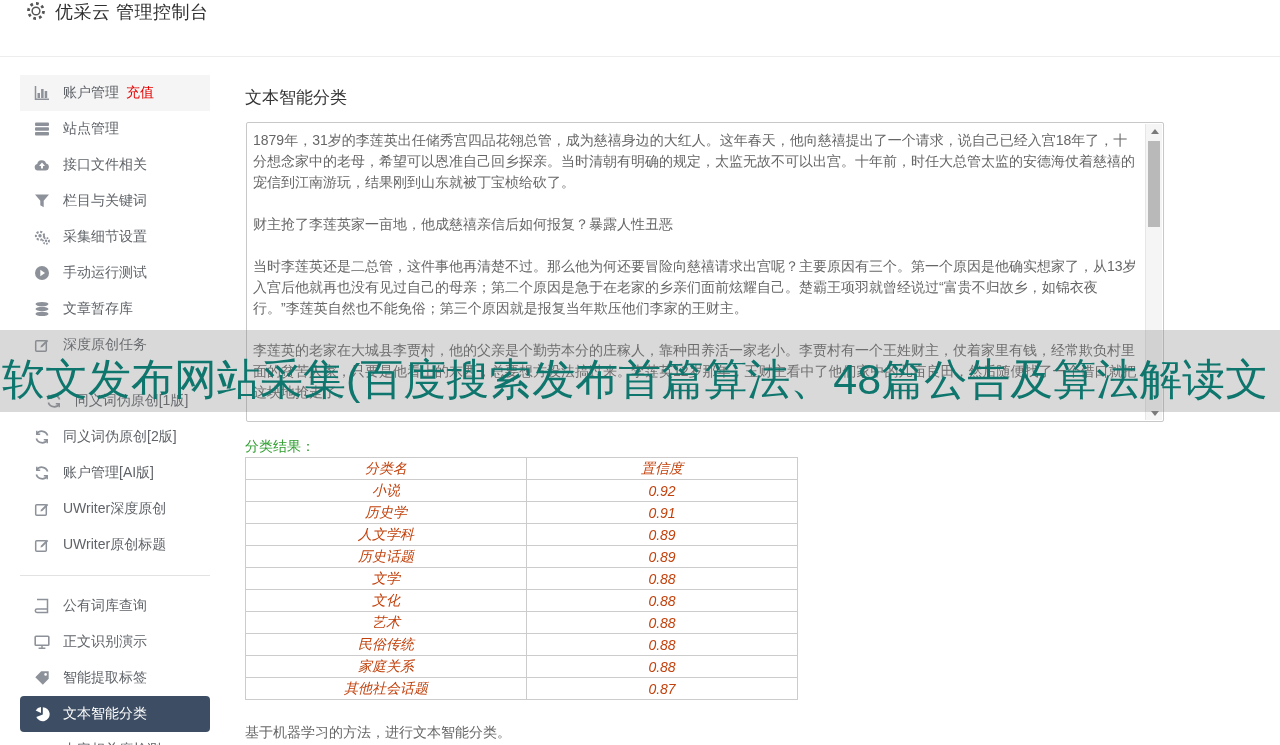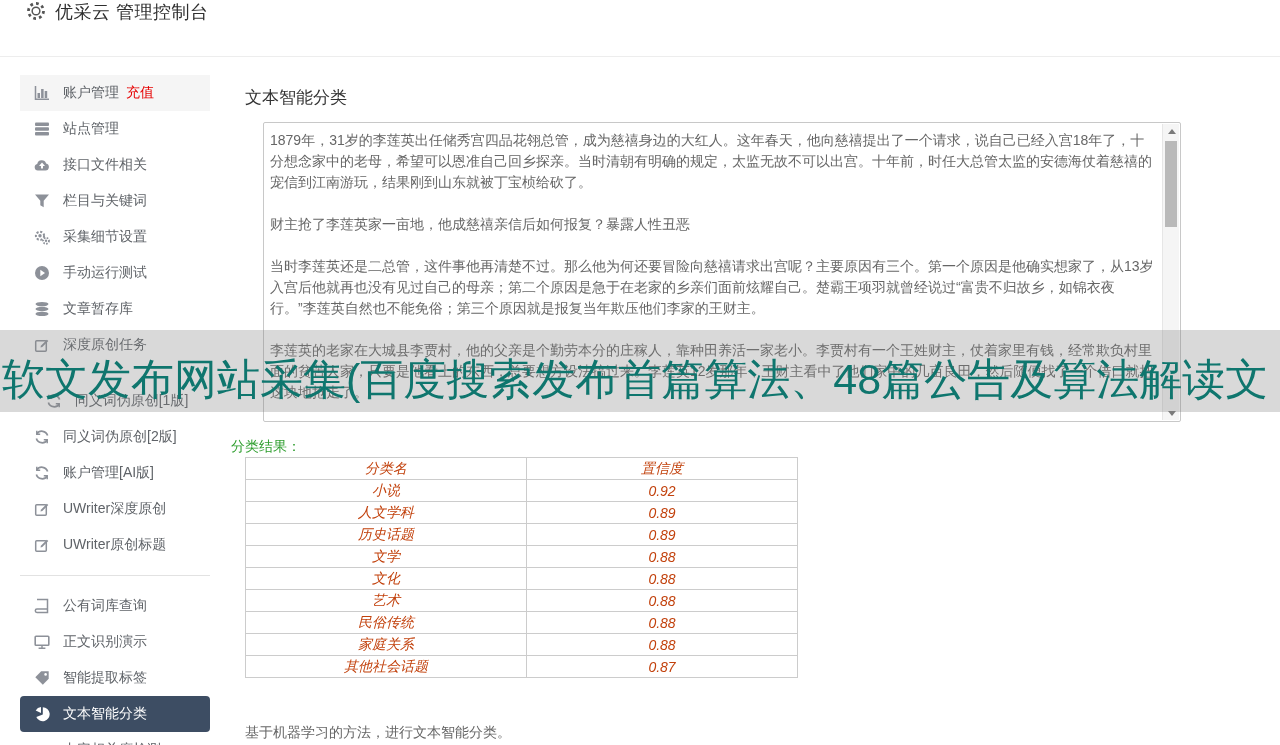--- a/index.html
+++ b/index.html
@@ -20,36 +20,36 @@
   .side-item .icon { width:16px; height:16px; margin-right:13px; flex:0 0 16px; display:inline-block; }
   .side-item .icon svg { width:16px; height:16px; display:block; }
   .side-item.highlight { background:#f5f5f5; border-radius:0; }
   .side-item.gap { margin-top:20px;justify-content:center; }
   .side-item.active { background:#3d4d63; color:#fff; }
   .side-item .badge { color:#e60000; margin-left:7px; }
   .side-divider { height:1px; background:#e2e2e2; margin:12px 0; }
 
   
   .page-title { position:absolute; left:245px; top:86px; font-size:17px; color:#333; }
-  .textbox { position:absolute; left:263px; top:122px; width:918px; height:300px;
+  .textbox { position:absolute; left:246px; top:122px; width:918px; height:300px;
              border:1px solid #c8c8c8; border-radius:2px; background:#fff; overflow:hidden; }
   .textbox .inner { position:absolute; left:0; top:0; right:18px; bottom:0; overflow:hidden;
                     padding:7px 6px 0 6px; font-size:14px; line-height:21px; color:#666; }
   .textbox .para { margin-bottom:21px; }
 
   
   .ta-scroll { position:absolute; top:1px; right:1px; bottom:1px; width:17px; background:#f5f5f5;
                border-left:1px solid #e6e6e6; }
   .sb-btn { position:absolute; left:0; width:17px; height:14px; display:flex; align-items:center; justify-content:center; }
   .sb-btn.up { top:0; } .sb-btn.down { bottom:0; }
   .tri-up { width:0; height:0; border-left:4px solid transparent; border-right:4px solid transparent; border-bottom:5px solid #7a7a7a; }
   .tri-down { width:0; height:0; border-left:4px solid transparent; border-right:4px solid transparent; border-top:5px solid #7a7a7a; }
   .sb-thumb { position:absolute; left:2px; top:17px; width:12px; height:86px; background:#b9b9b9; }
 
-  .result-label { position:absolute; left:231px; top:438px; font-size:14px; color:#2e9e2e;font-family:Liberation Serif, serif; }
+  .result-label { position:absolute; left:245px; top:438px; font-size:14px; color:#2e9e2e;font-family:Liberation Serif, serif; }
   table.cls { position:absolute; left:245px; top:457px; width:553px; border-collapse:collapse; }
   table.cls th, table.cls td { border:1px solid #ccc; height:22px; text-align:center;
                                font-size:14px; font-weight:normal; color:#c2410c;font-style:italic; }
   table.cls th:first-child, table.cls td:first-child { width:281px; }
 
   .footer-note { position:absolute; left:245px; top:724px; font-size:14px; color:#666; }
 
   
   .overlay-band { position:absolute; left:0; top:330px; width:1280px; height:82px;
                   background:rgba(128,128,128,0.30); z-index:40; }
@@ -277,20 +277,24 @@
           <th>分类名</th>
           <th>置信度</th>
         </tr>
       </thead>
     <tbody id="tbody">
         <tr>
           <td>小说</td>
           <td>0.92</td>
         </tr>
         <tr>
+          <td>历史学</td>
+          <td>0.91</td>
+        </tr>
+        <tr>
           <td>人文学科</td>
           <td>0.89</td>
         </tr>
         <tr>
           <td>历史话题</td>
           <td>0.89</td>
         </tr>
         <tr>
           <td>文学</td>
           <td>0.88</td>

